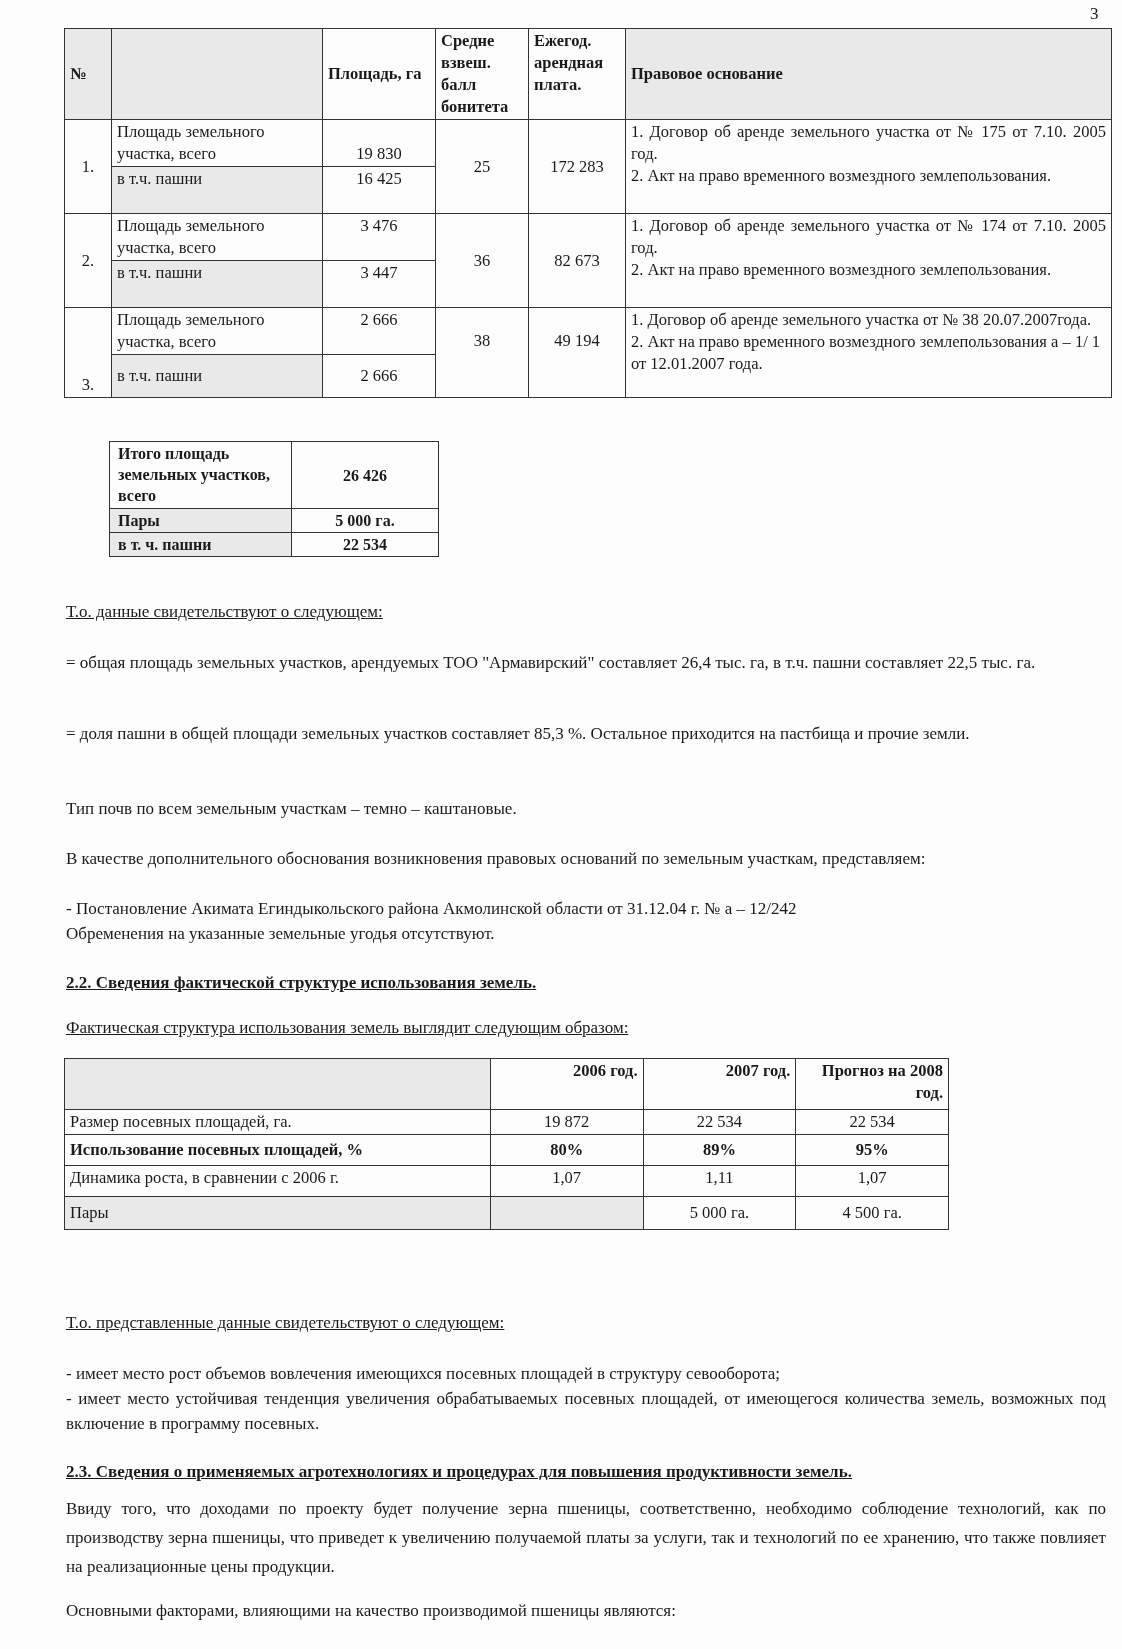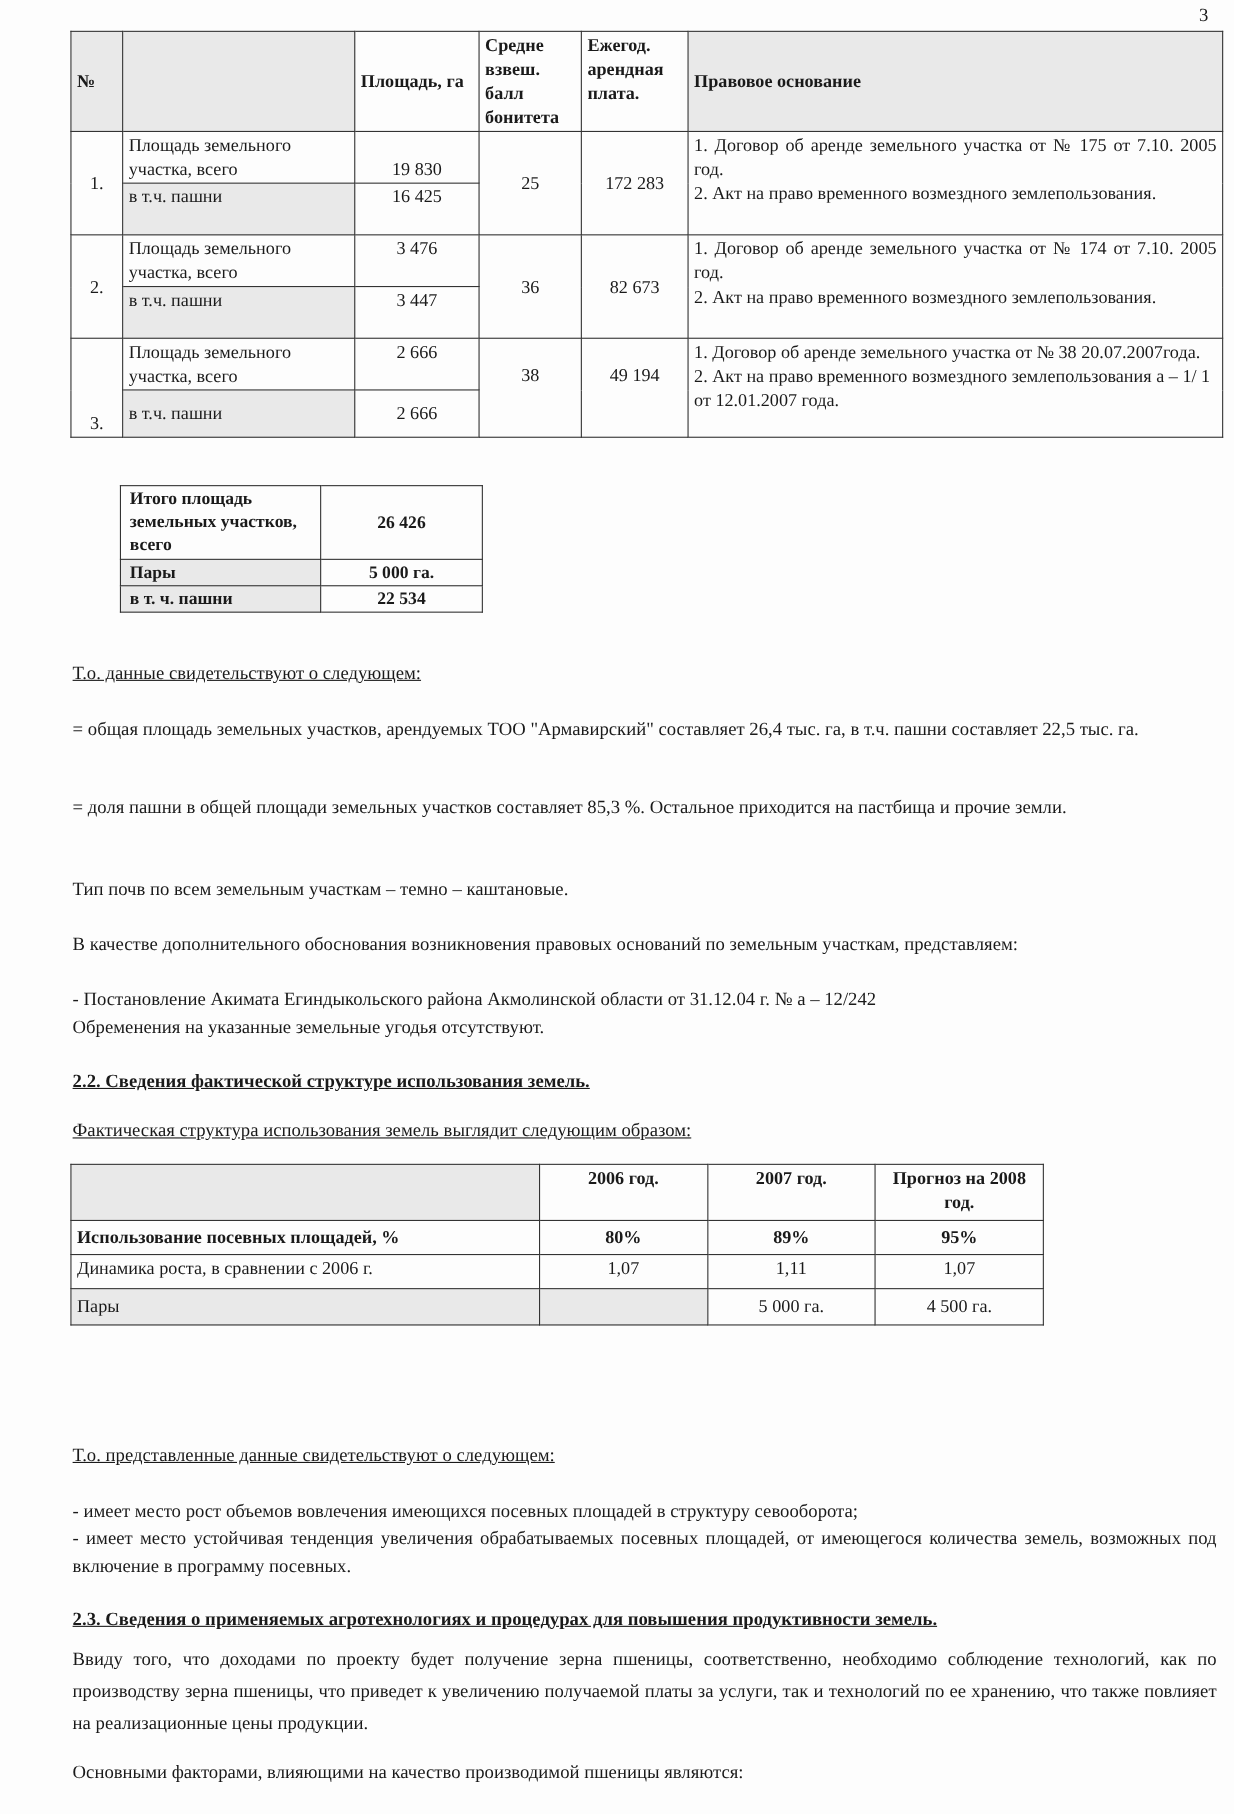--- a/index.html
+++ b/index.html
@@ -22,21 +22,21 @@
   .c-ball { width: 82px; } .c-rent { width: 86px; }
   
   #totals-table { position: absolute; left: 109px; top: 441px; width: 330px; font-family: "Liberation Serif", serif; }
   #totals-table td { font-weight: bold; font-size: 16px; line-height: 21px; padding: 1px 8px; }
   #totals-table .val { text-align: center; vertical-align: middle; width: 130px; }
   .text { position: absolute; left: 66px; width: 1040px; line-height: 25px; text-align: justify; }
   .u { text-decoration: underline; }
   .h { font-weight: bold; text-decoration: underline; }
   
   #usage-table { position: absolute; left: 64px; top: 1058px; width: 885px; }
-  #usage-table th { font-weight: bold; text-align: center; }
+  #usage-table th { font-weight: bold; text-align: right; }
   #usage-table td.v { text-align: center; }
   #usage-table .bold { font-weight: bold; margin-left: 24px; }
   .u-label { width: 410px; } .u-col { width: 140px; }
 </style>
 </head>
 <body>
 
 <div class="page-num">3</div>
 
 <table id="land-table">
@@ -129,20 +129,26 @@
 
 <table id="usage-table">
   <tbody>
       <tr>
     <th class="u-label shade" style="height:48px"></th>
     <th class="u-col">2006 год.</th>
     <th class="u-col">2007 год.</th>
     <th class="u-col">Прогноз на 2008 год.</th>
   </tr>
   <tr>
+    <td>Размер посевных площадей, га.</td>
+    <td class="v">19 872</td>
+    <td class="v">22 534</td>
+    <td class="v">22 534</td>
+  </tr>
+  <tr>
     <td class="bold" style="height:28px;vertical-align:middle">Использование посевных площадей, %</td>
     <td class="v bold" style="vertical-align:middle">80%</td>
     <td class="v bold" style="vertical-align:middle">89%</td>
     <td class="v bold" style="vertical-align:middle">95%</td>
   </tr>
   <tr>
     <td style="height:28px">Динамика роста, в сравнении с 2006 г.</td>
     <td class="v">1,07</td>
     <td class="v">1,11</td>
     <td class="v">1,07</td>

